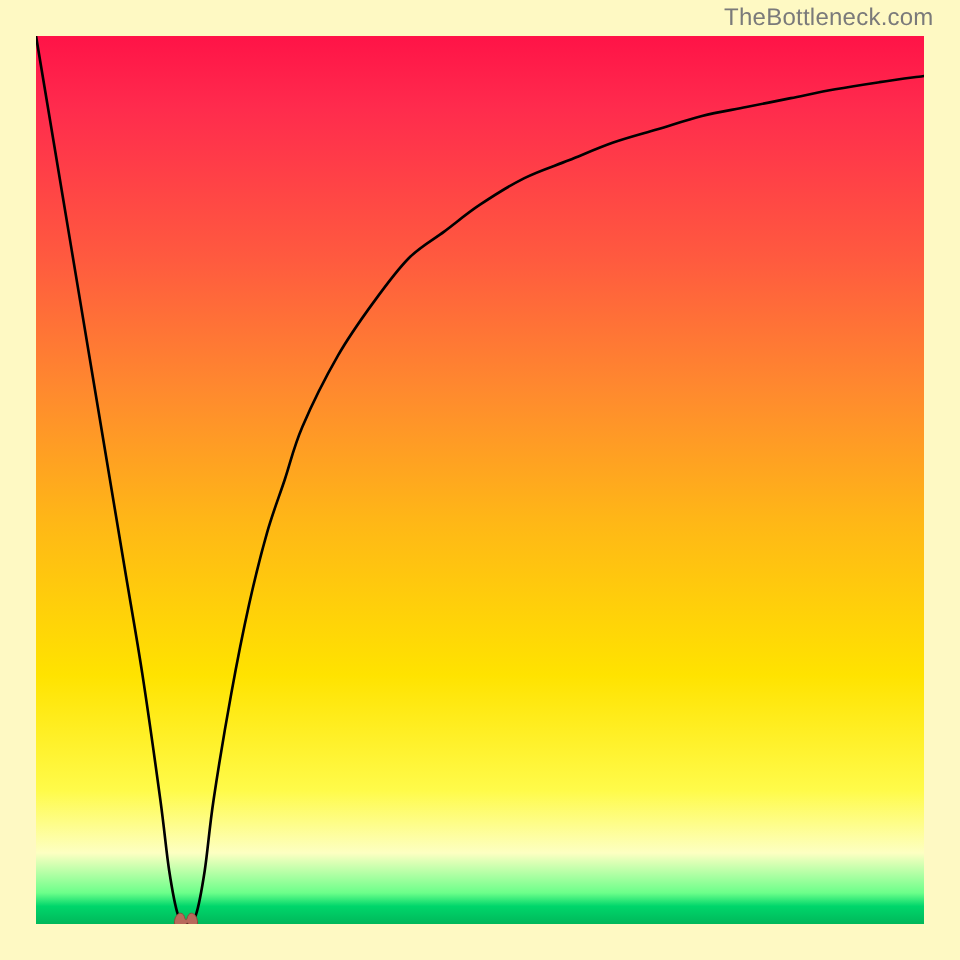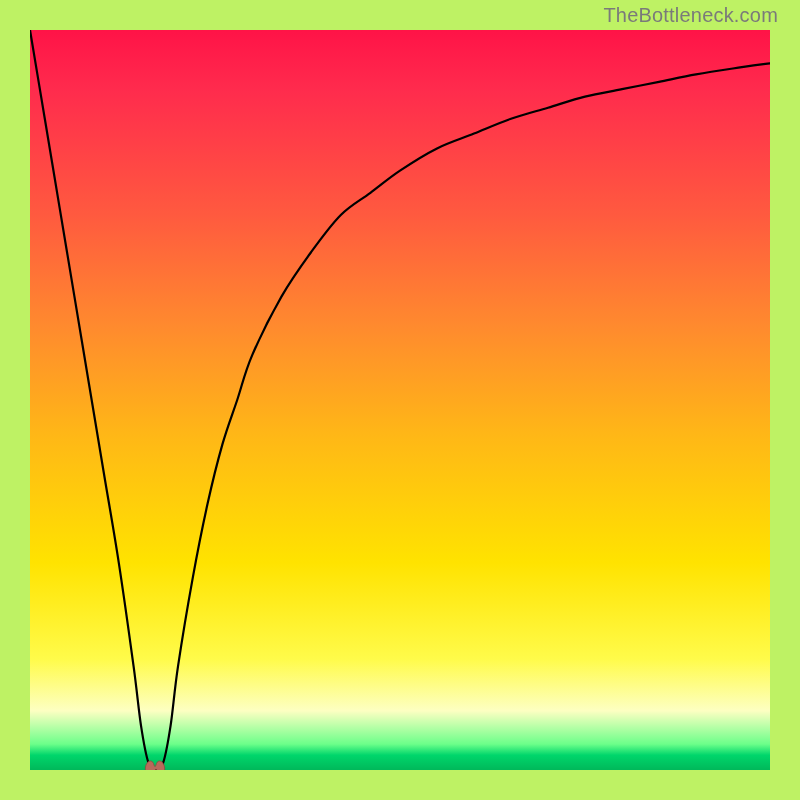--- a/index.html
+++ b/index.html
@@ -8,21 +8,21 @@
     width: 800px;
     height: 800px;
     background: #000;
     overflow: hidden;
     font-family: Arial, Helvetica, sans-serif;
   }
   .frame {
     position: relative;
     width: 800px;
     height: 800px;
-    background: #bef264;
+    background: #fef9c3;
   }
   .plot-area {
     position: absolute;
     left: 30px;
     top: 30px;
     width: 740px;
     height: 740px;
     overflow: hidden;
   }
   

